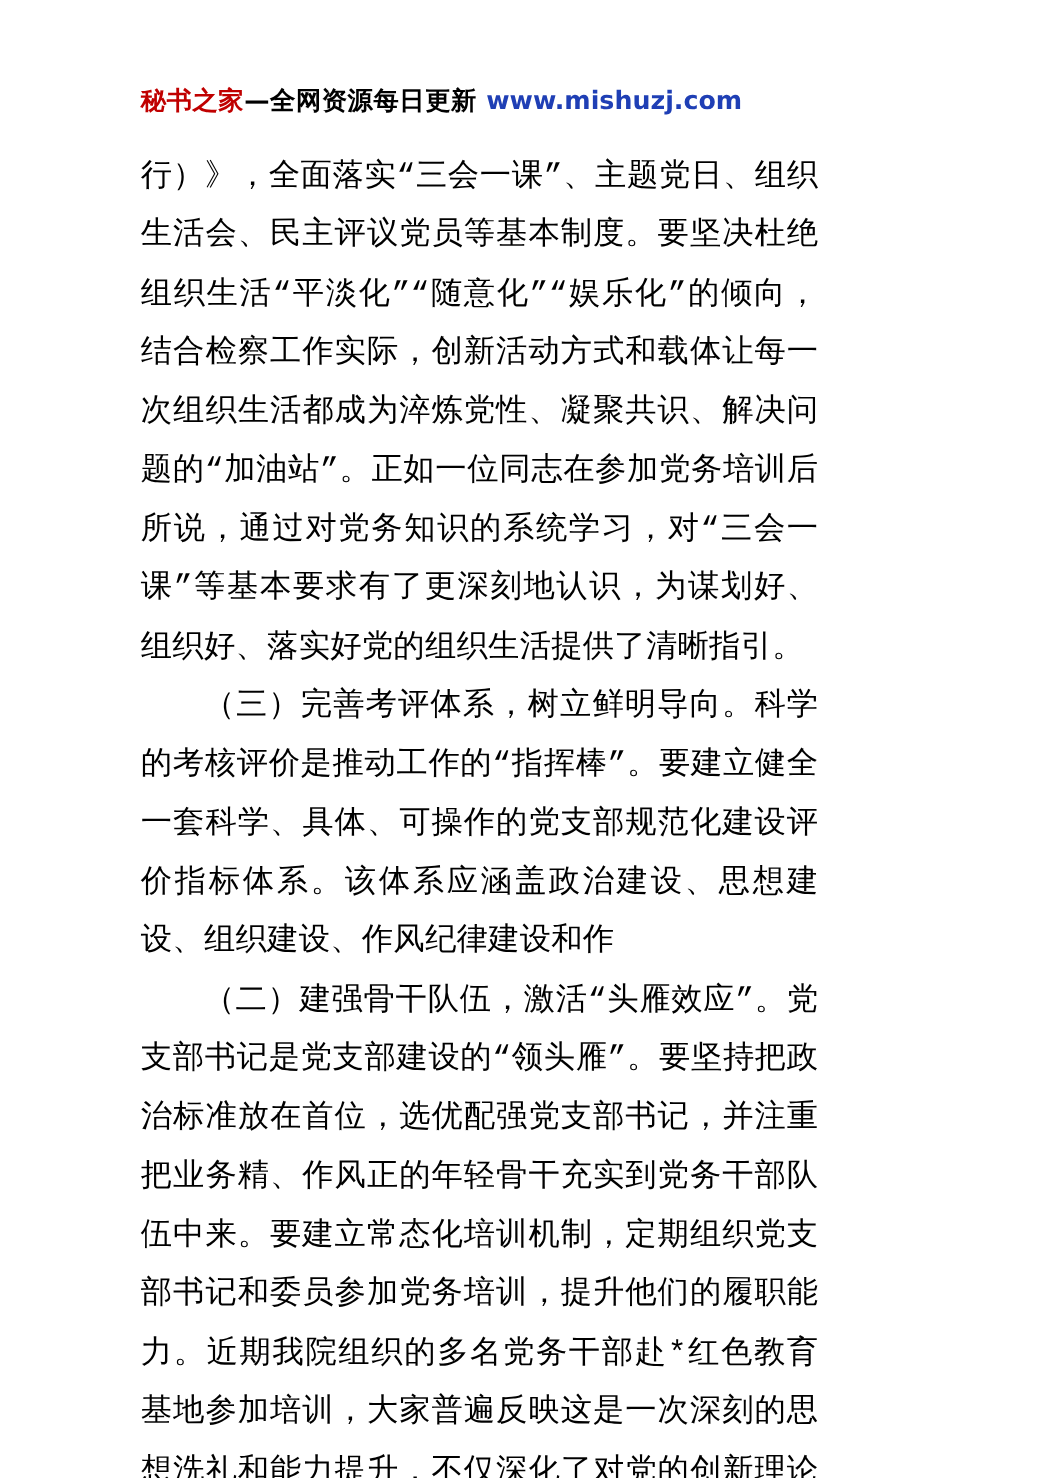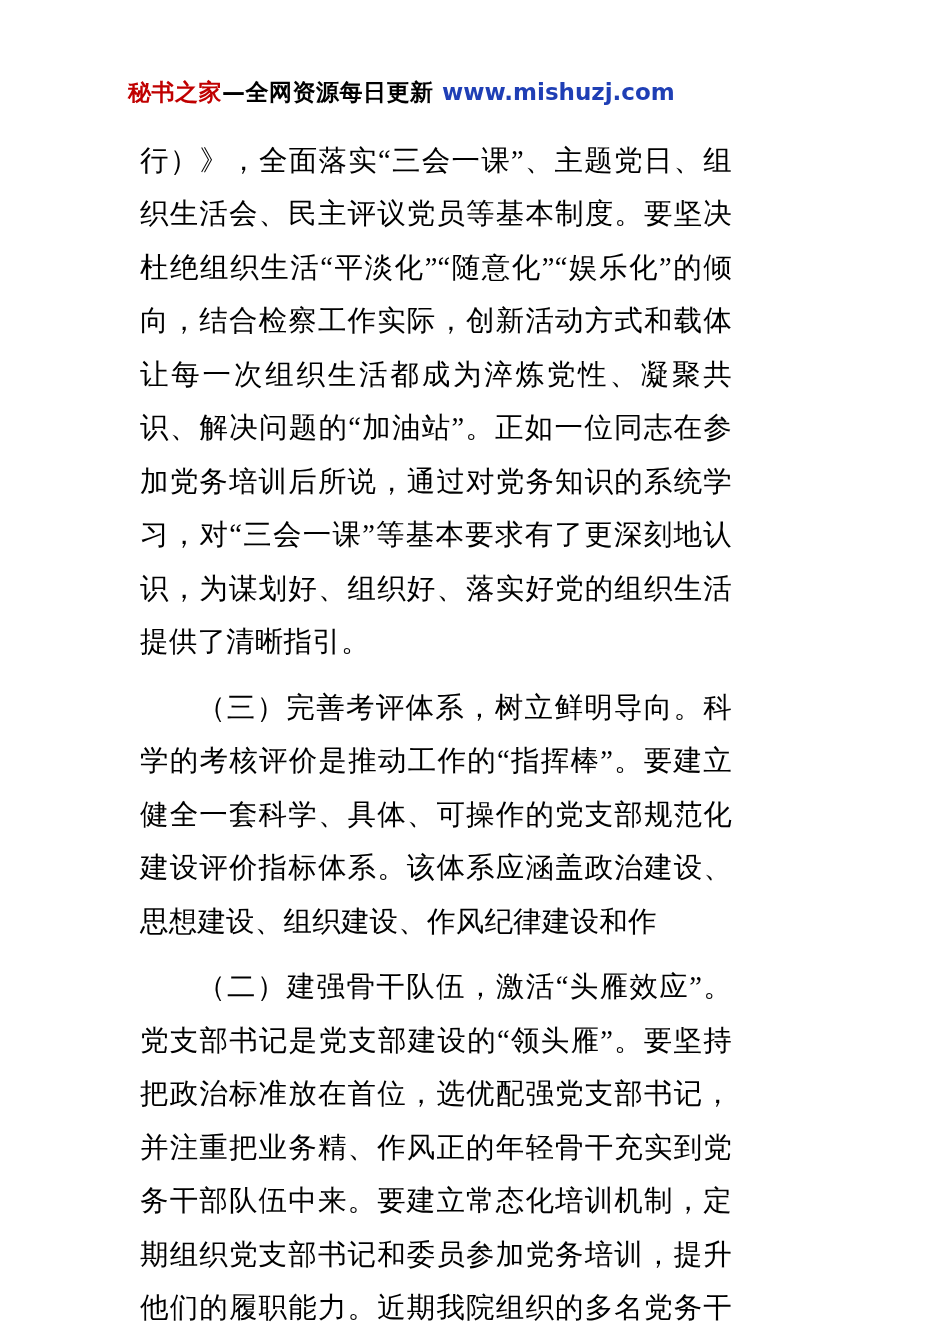--- a/index.html
+++ b/index.html
@@ -34,27 +34,27 @@
   }
   .header .tagline {
     color: #000000;
   }
   .header .url {
     color: #1f3fb5;
     font-family: "DejaVu Sans", "Liberation Sans", sans-serif;
     letter-spacing: 0px;
   }
   .body-text p {
-    margin: 12px;
+    margin: 0;
     font-size: 28.5px;
     line-height: 53.5px;
     text-align: justify;
     text-justify: inter-ideograph;
     letter-spacing: 0.2px;
-    font-family: Liberation Serif, serif;
+    font-family: Liberation Mono, monospace;
   }
   .body-text p.indent {
     text-indent: 57px;
   }
 </style>
 </head>
 <body>
 
 <div class="page">
 

